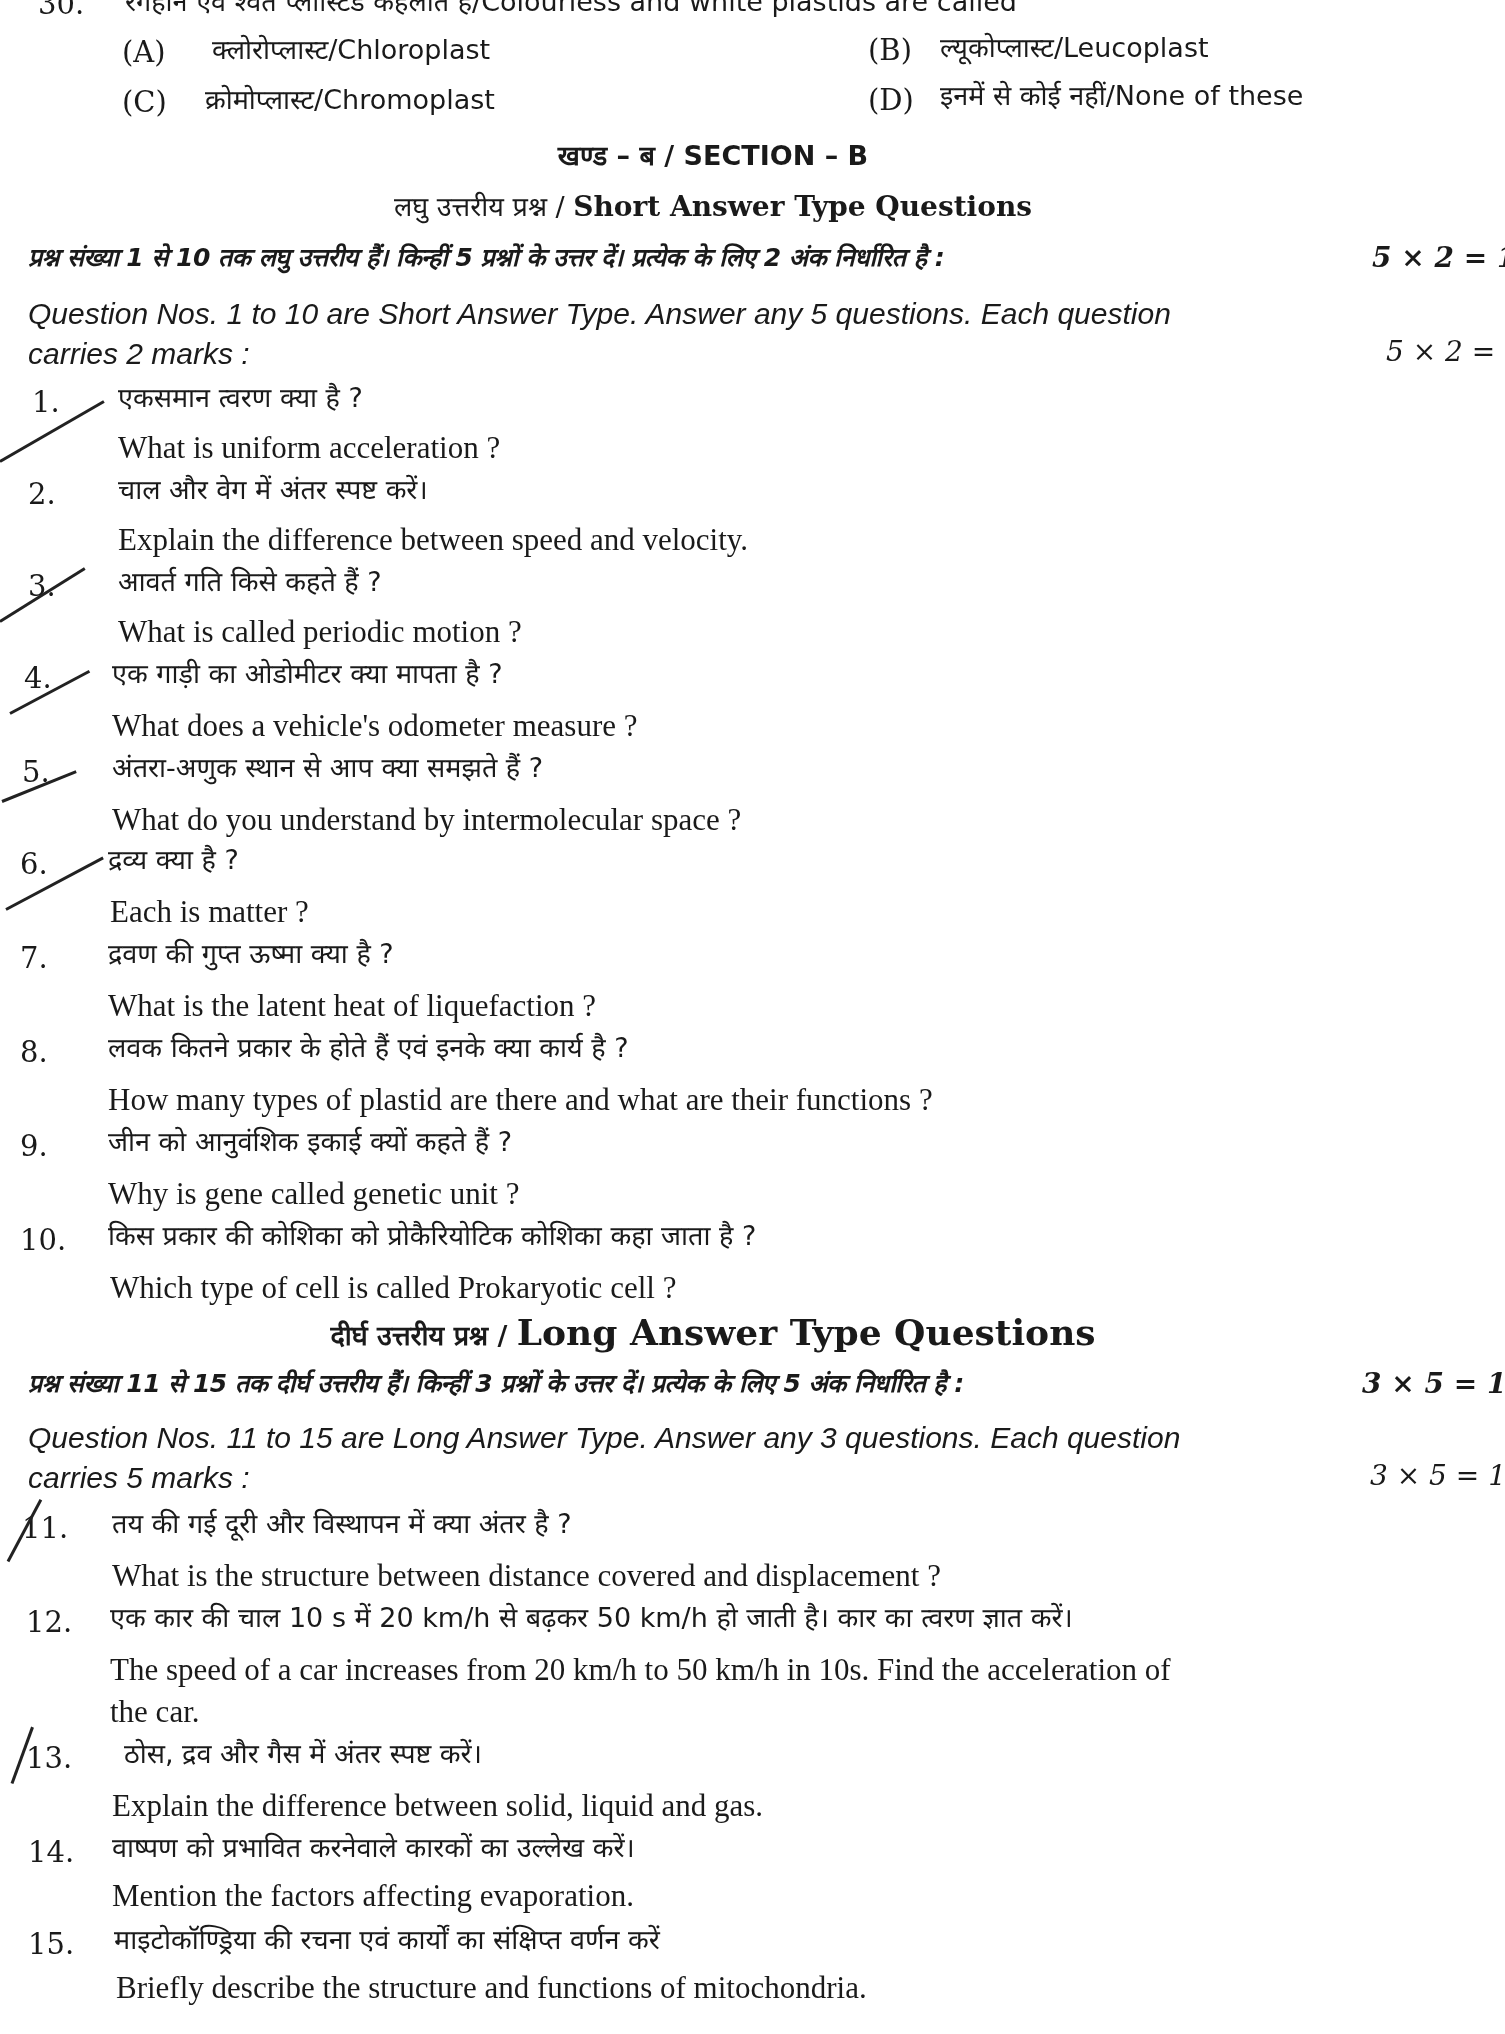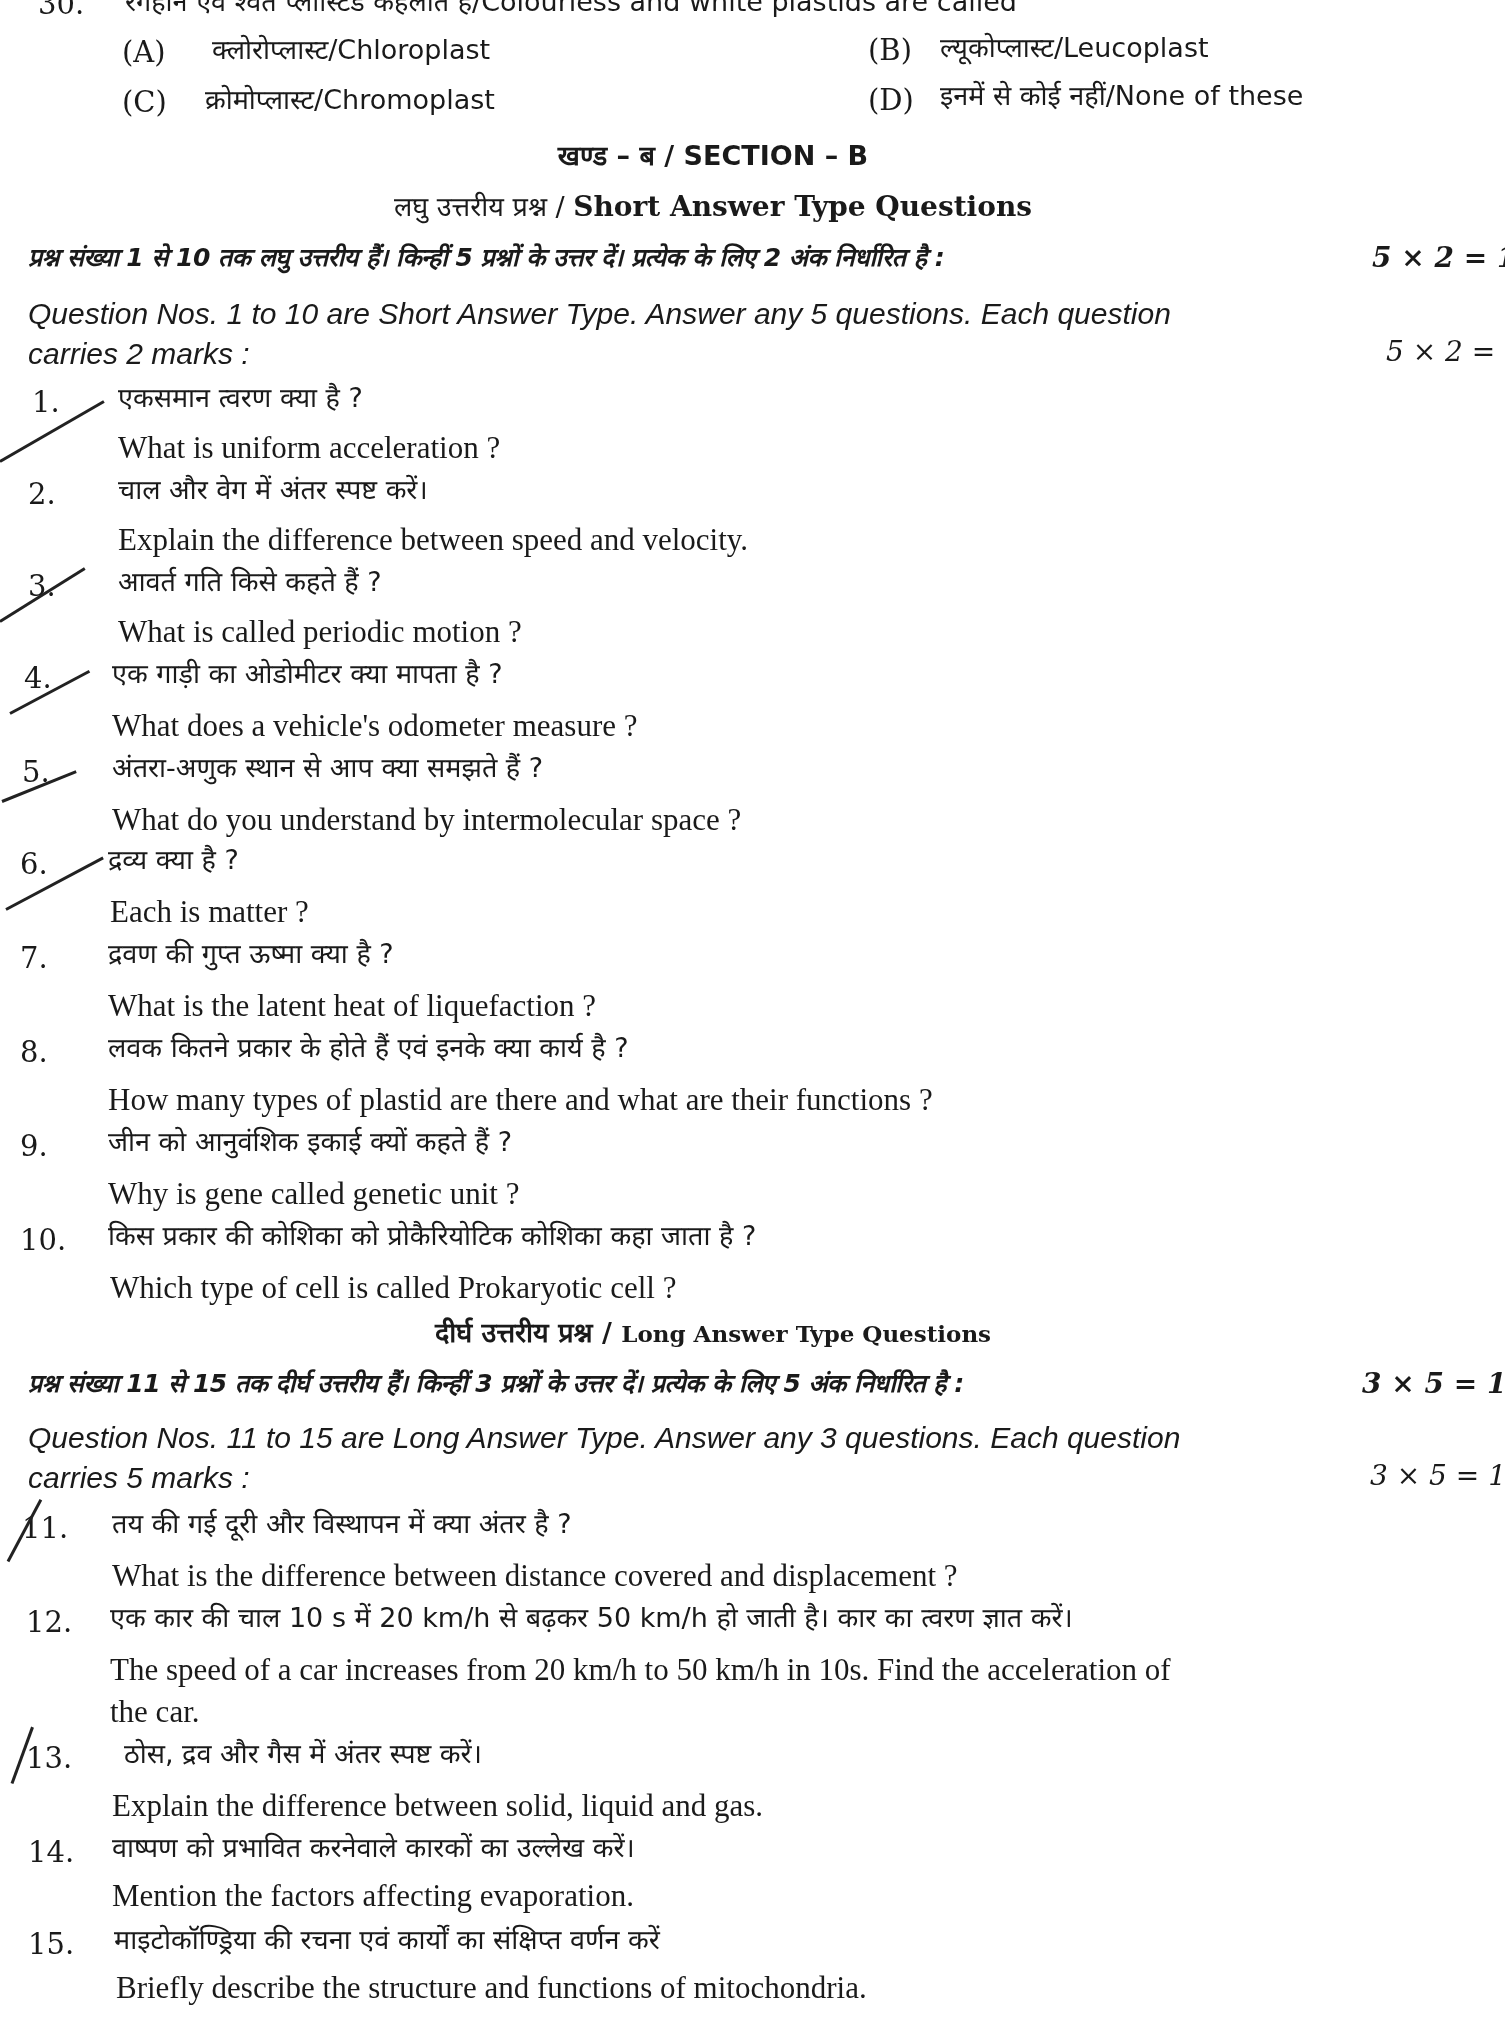--- a/index.html
+++ b/index.html
@@ -97,34 +97,34 @@
     <span class="line eng" style="left:108px; top:1176px;">Why is gene called genetic unit ?</span>
   </div>
   <div>
     <span class="num" style="left:20px; top:1222px;">10.</span>
     <span class="line hin" style="left:108px; top:1218px;">किस प्रकार की कोशिका को प्रोकैरियोटिक कोशिका कहा जाता है ?</span>
     <span class="line eng" style="left:110px; top:1270px;">Which type of cell is called Prokaryotic cell ?</span>
   </div>
 </div>
 
 <div class="line center" style="top:1314px;">
-  <span class="hin bold">दीर्घ उत्तरीय प्रश्न / </span><span class="bold" style="font-size:23px;">Long Answer Type Questions</span>
+  <span class="hin bold">दीर्घ उत्तरीय प्रश्न / </span><span class="bold" style="font-size:36px;">Long Answer Type Questions</span>
 </div>
 
 <div class="line instr-hin" style="left:28px; top:1366px;">प्रश्न संख्या 11 से 15 तक दीर्घ उत्तरीय हैं। किन्हीं 3 प्रश्नों के उत्तर दें। प्रत्येक के लिए 5 अंक निर्धारित है :</div>
 <div class="line marks" style="left:1362px; top:1366px;">3 × 5 = 15</div>
 <div class="line instr-eng" style="left:28px; top:1420px;">Question Nos. 11 to 15 are Long Answer Type. Answer any 3 questions. Each question</div>
 <div class="line instr-eng" style="left:28px; top:1460px;">carries 5 marks :</div>
 <div class="line marks-light" style="left:1370px; top:1458px;">3 × 5 = 15</div>
 
 <div>
   <div>
     <span class="num" style="left:22px; top:1510px;">11.</span>
     <span class="line hin" style="left:112px; top:1506px;">तय की गई दूरी और विस्थापन में क्या अंतर है ?</span>
-    <span class="line eng" style="left:112px; top:1558px;">What is the difference between distance covered and displacement ?</span>
+    <span class="line eng" style="left:112px; top:1558px;">What is the structure between distance covered and displacement ?</span>
   </div>
   <div>
     <span class="num" style="left:26px; top:1604px;">12.</span>
     <span class="line hin" style="left:110px; top:1600px;">एक कार की चाल 10 s में 20 km/h से बढ़कर 50 km/h हो जाती है। कार का त्वरण ज्ञात करें।</span>
     <span class="line eng" style="left:110px; top:1652px;">The speed of a car increases from 20 km/h to 50 km/h in 10s. Find the acceleration of</span>
     <span class="line eng" style="left:110px; top:1694px;">the car.</span>
   </div>
   <div>
     <span class="num" style="left:26px; top:1740px;">13.</span>
     <span class="line hin" style="left:124px; top:1736px;">ठोस, द्रव और गैस में अंतर स्पष्ट करें।</span>

